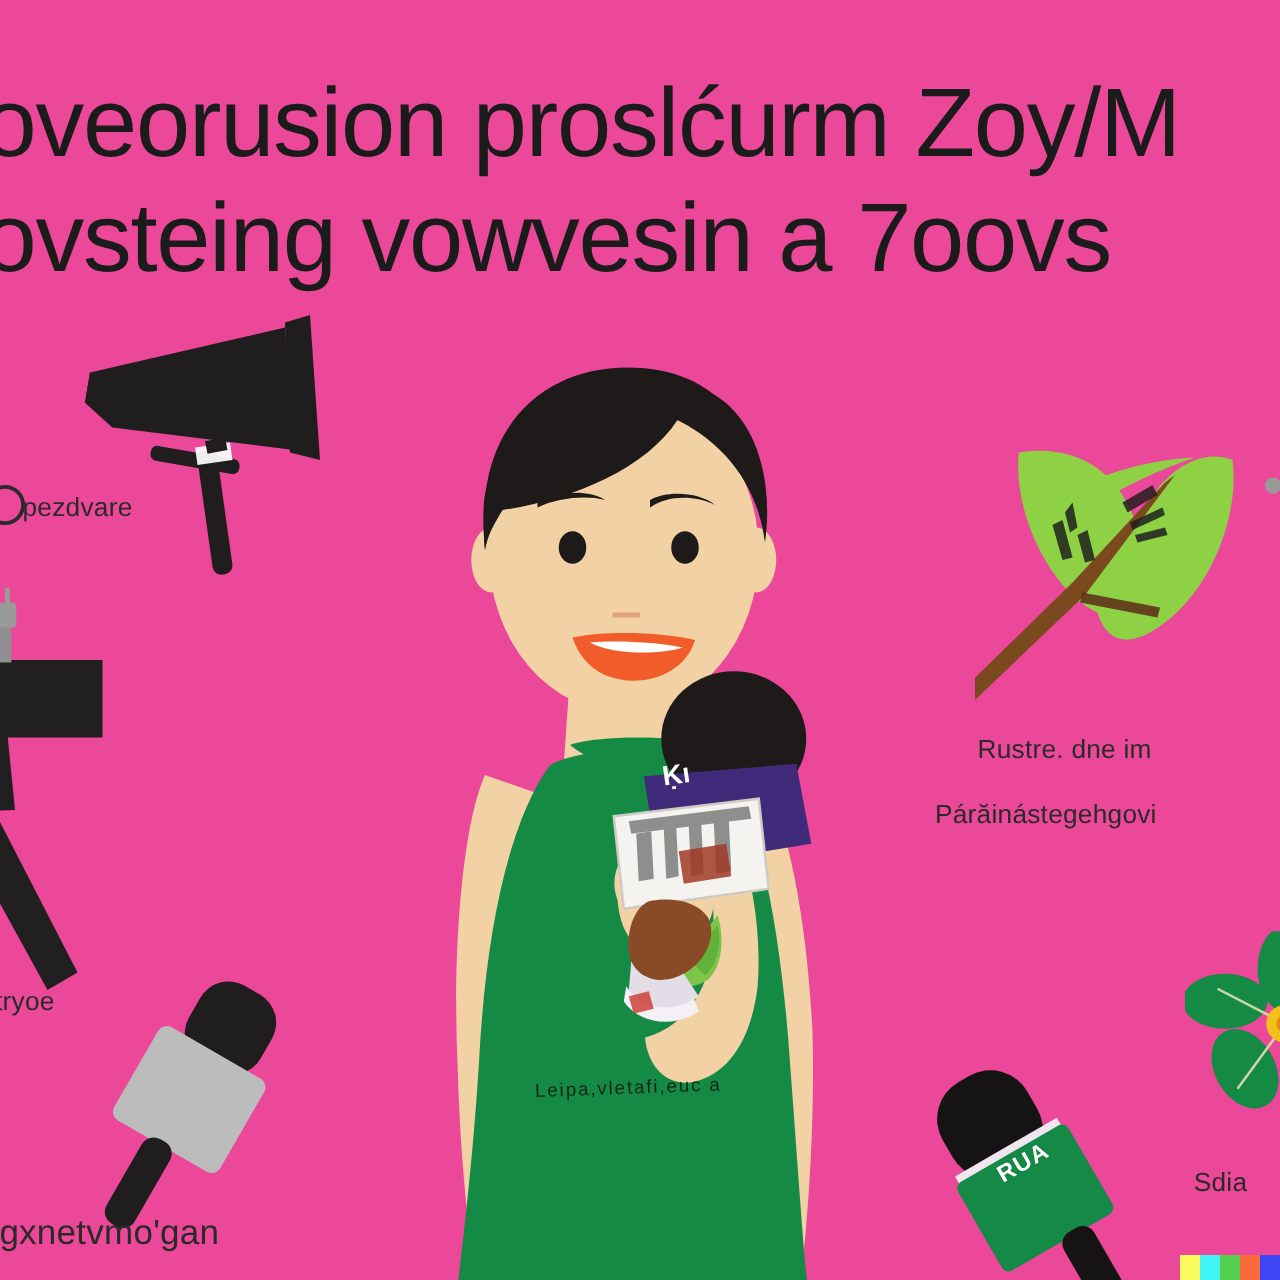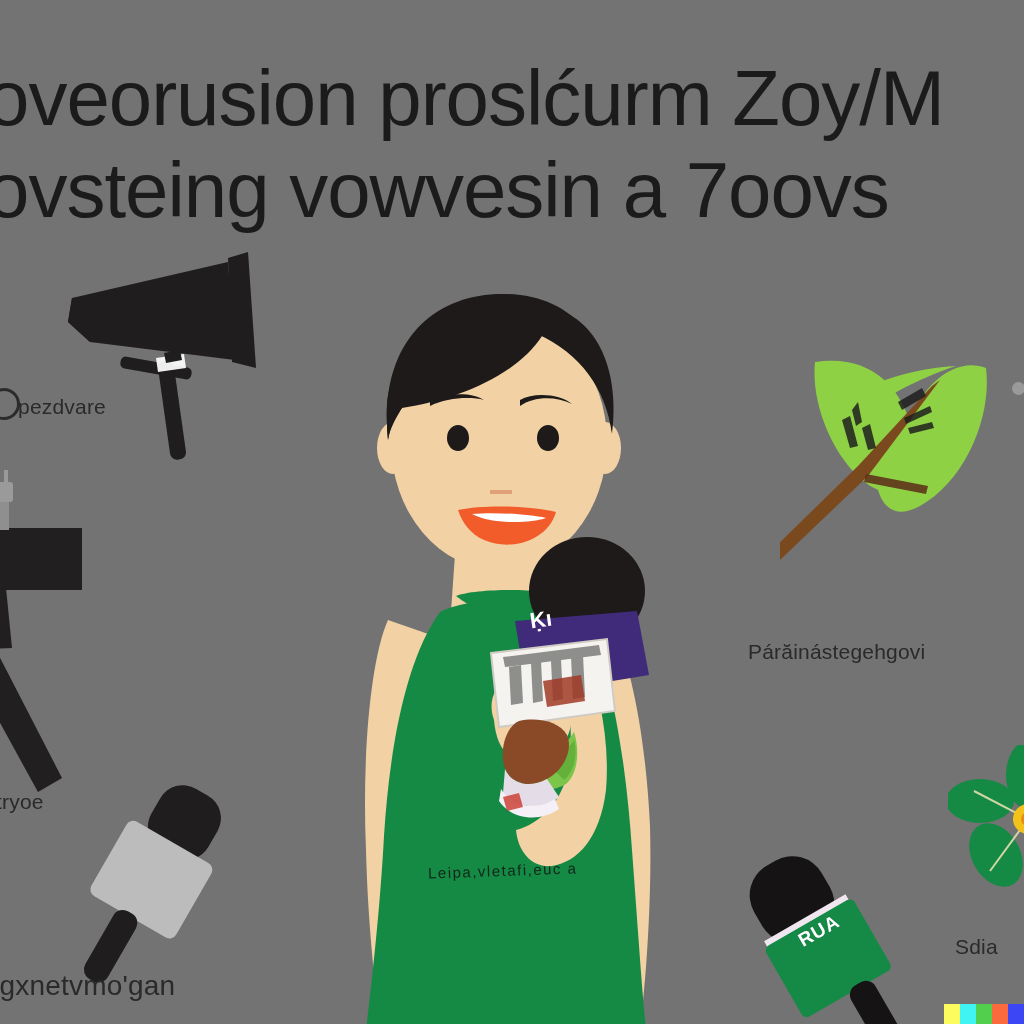--- a/index.html
+++ b/index.html
@@ -5,21 +5,21 @@
 <style>
   html, body {
     margin: 0;
     padding: 0;
     background: #ffffff;
   }
   #stage {
     position: relative;
     width: 1024px;
     height: 1024px;
-    background: #737373;
+    background: #ec4899;
     overflow: hidden;
     font-family: "Liberation Sans", sans-serif;
   }
 
   
   .headline {
     position: absolute;
     left: -14px;
     top: 52px;
     width: 1100px;
@@ -269,20 +269,21 @@
     <path d="M50 234 C56 248 74 254 92 244 L104 262 C88 276 62 274 48 258 Z" fill="#e4dce6"></path>
     <path d="M46 254 C58 272 82 276 100 264 L104 274 C84 288 56 284 44 266 Z" fill="#f5f0f7"></path>
     <path d="M48 262 L64 258 L68 272 L52 276 Z" fill="#c9382c" opacity="0.8"></path>
   </svg>
   <div class="mic-flag-label">Ḳı</div>
 
   <div class="bullet-left"></div>
   <div class="caption cap-hardware">pezdvare</div>
   <div class="caption cap-ryoe">tryoe</div>
   <div class="caption cap-bottomleft">rgxnetvmo'gan</div>
+  <div class="caption cap-right1">Rustre. dne im</div>
   <div class="caption cap-right2">Párăinástegehgovi</div>
   <div class="caption cap-sdia">Sdia</div>
   <div class="dot-right"></div>
 
   <div class="colorbar">
     <span style="background:#fcfc5e"></span>
     <span style="background:#41f4f4"></span>
     <span style="background:#52cf4c"></span>
     <span style="background:#fa6a3c"></span>
     <span style="background:#3c46f4"></span>

